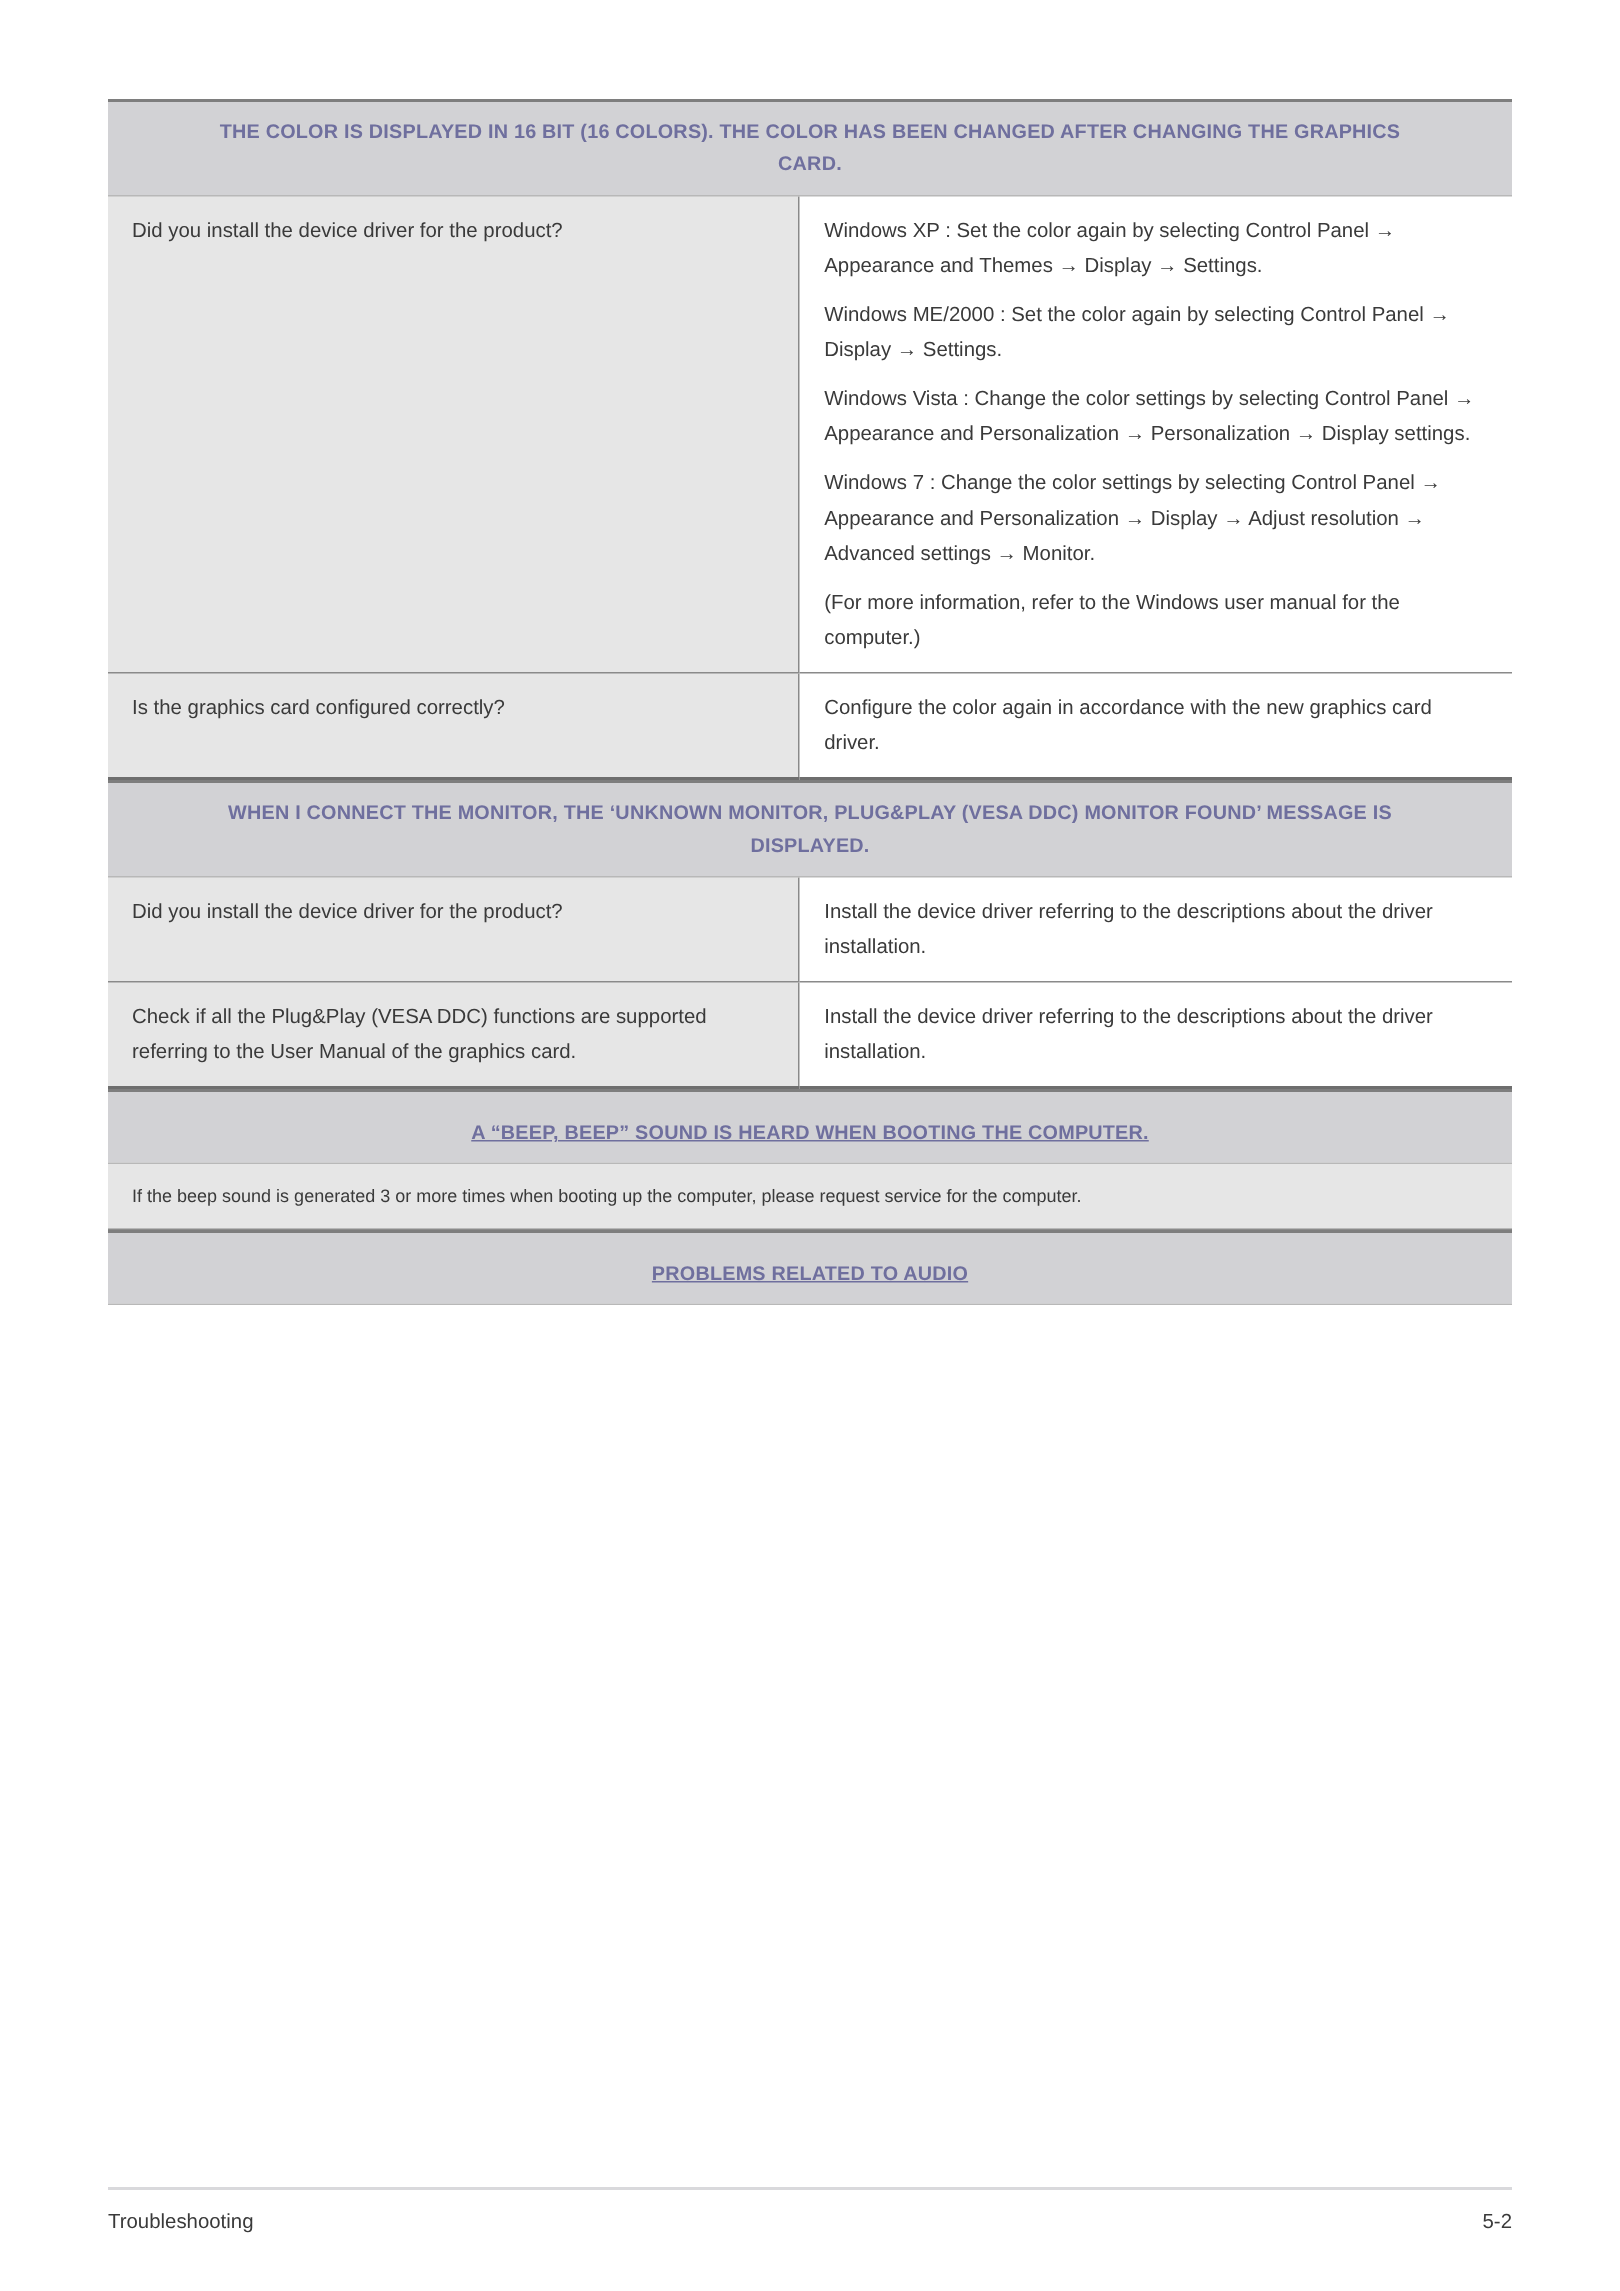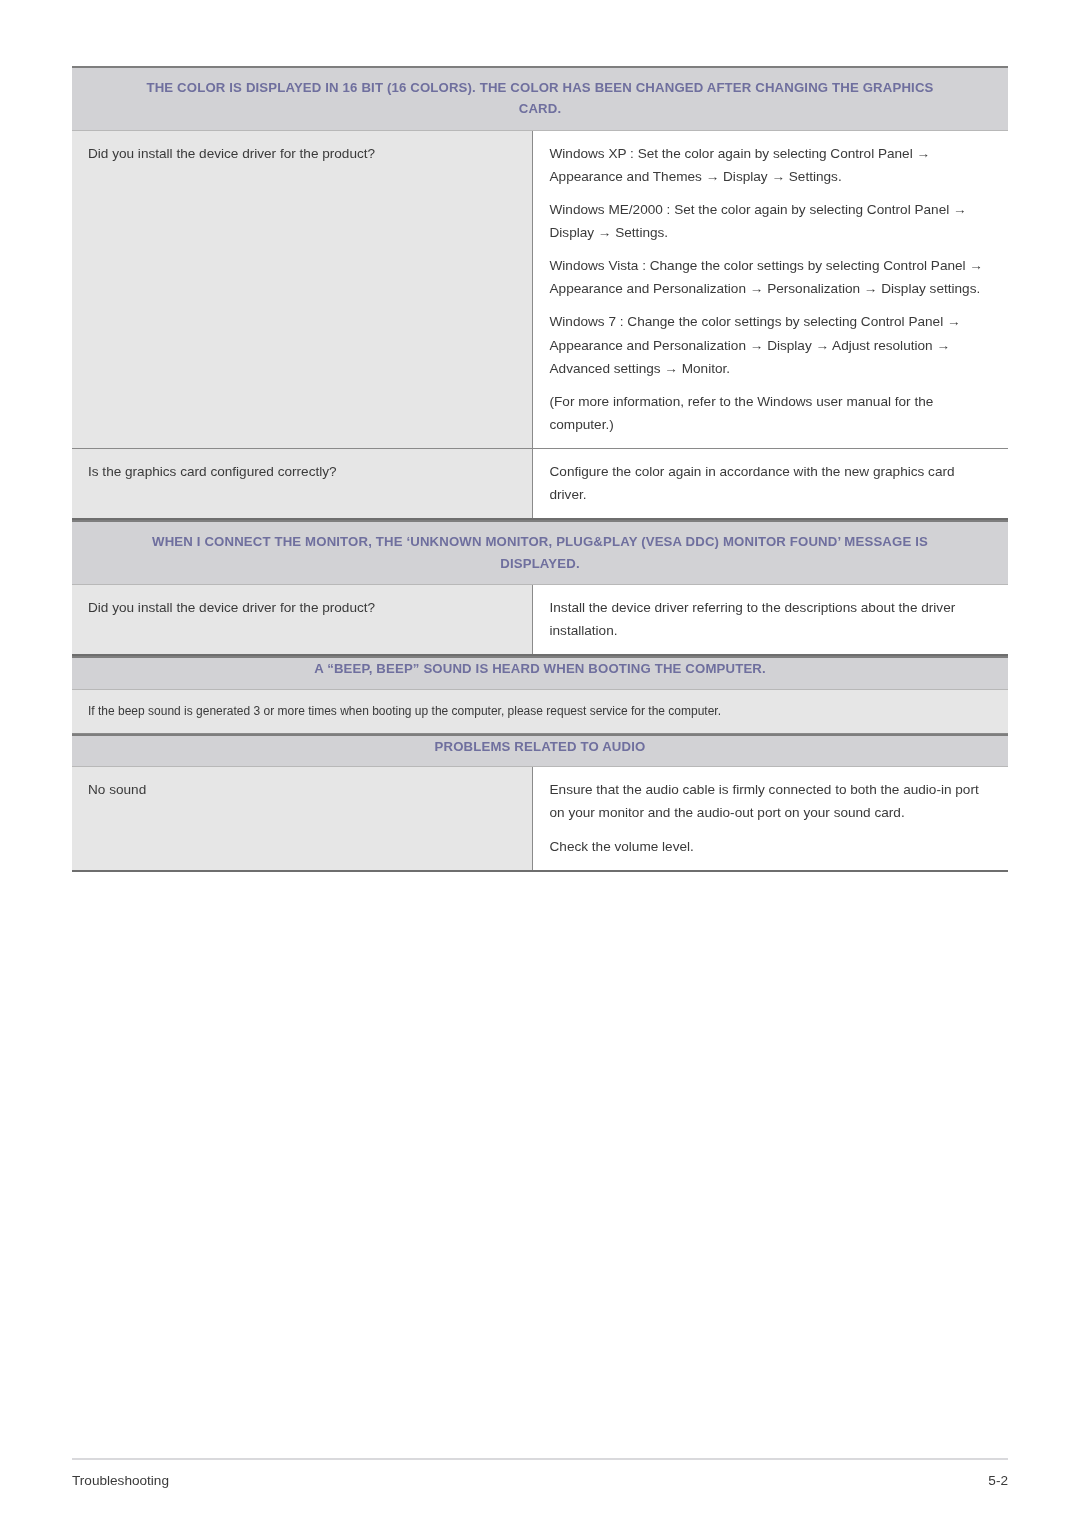--- a/index.html
+++ b/index.html
@@ -48,22 +48,23 @@
     font-size: 13.2px;
     font-weight: bold;
     letter-spacing: 0.15px;
     text-align: center;
     line-height: 1.62;
     padding: 9px 56px 10px 56px;
     border-top: 2px solid #7e7e7e;
     border-bottom: 1px solid #b8b8b8;
   }
   .sect-head.tight td {
-    padding-top: 0;
+    padding-top: 16px;
     padding-bottom: 9px;
+    text-decoration: underline;
   }
 
   
   .qa td {
     background: #e6e6e6;
     font-size: 13.6px;
     line-height: 1.70;
     padding: 11px 14px 12px 16px;
     vertical-align: top;
     border-bottom: 1px solid #8a8a8a;
@@ -154,20 +155,26 @@
       <tbody>
         <tr class="sect-head">
           <td colspan="2">WHEN I CONNECT THE MONITOR, THE ‘UNKNOWN MONITOR, PLUG&amp;PLAY (VESA DDC) MONITOR FOUND’ MESSAGE IS DISPLAYED.</td>
         </tr>
         <tr class="qa">
           <td class="qst">Did you install the device driver for the product?</td>
           <td class="ans">
             <p>Install the device driver referring to the descriptions about the driver installation.</p>
           </td>
         </tr>
+        <tr class="qa">
+          <td class="qst">Check if all the Plug&amp;Play (VESA DDC) functions are supported referring to the User Manual of the graphics card.</td>
+          <td class="ans">
+            <p>Install the device driver referring to the descriptions about the driver installation.</p>
+          </td>
+        </tr>
       </tbody>
     </table>
 
     <table class="tbl">
       <colgroup>
           <col class="col-q">
           <col class="col-a">
         </colgroup>
       <tbody>
         <tr class="sect-head tight">
@@ -180,27 +187,20 @@
     </table>
 
     <table class="tbl">
       <colgroup>
           <col class="col-q">
           <col class="col-a">
         </colgroup>
       <tbody>
         <tr class="sect-head tight">
           <td colspan="2">PROBLEMS RELATED TO AUDIO</td>
-        </tr>
-        <tr class="qa">
-          <td class="qst">No sound</td>
-          <td class="ans">
-            <p>Ensure that the audio cable is firmly connected to both the audio-in port on your monitor and the audio-out port on your sound card.</p>
-            <p>Check the volume level.</p>
-          </td>
         </tr>
       </tbody>
     </table>
 
   </div>
 
   <div class="footer">
     <div class="footer-rule"></div>
     <div class="footer-row">
       <span>Troubleshooting</span>

